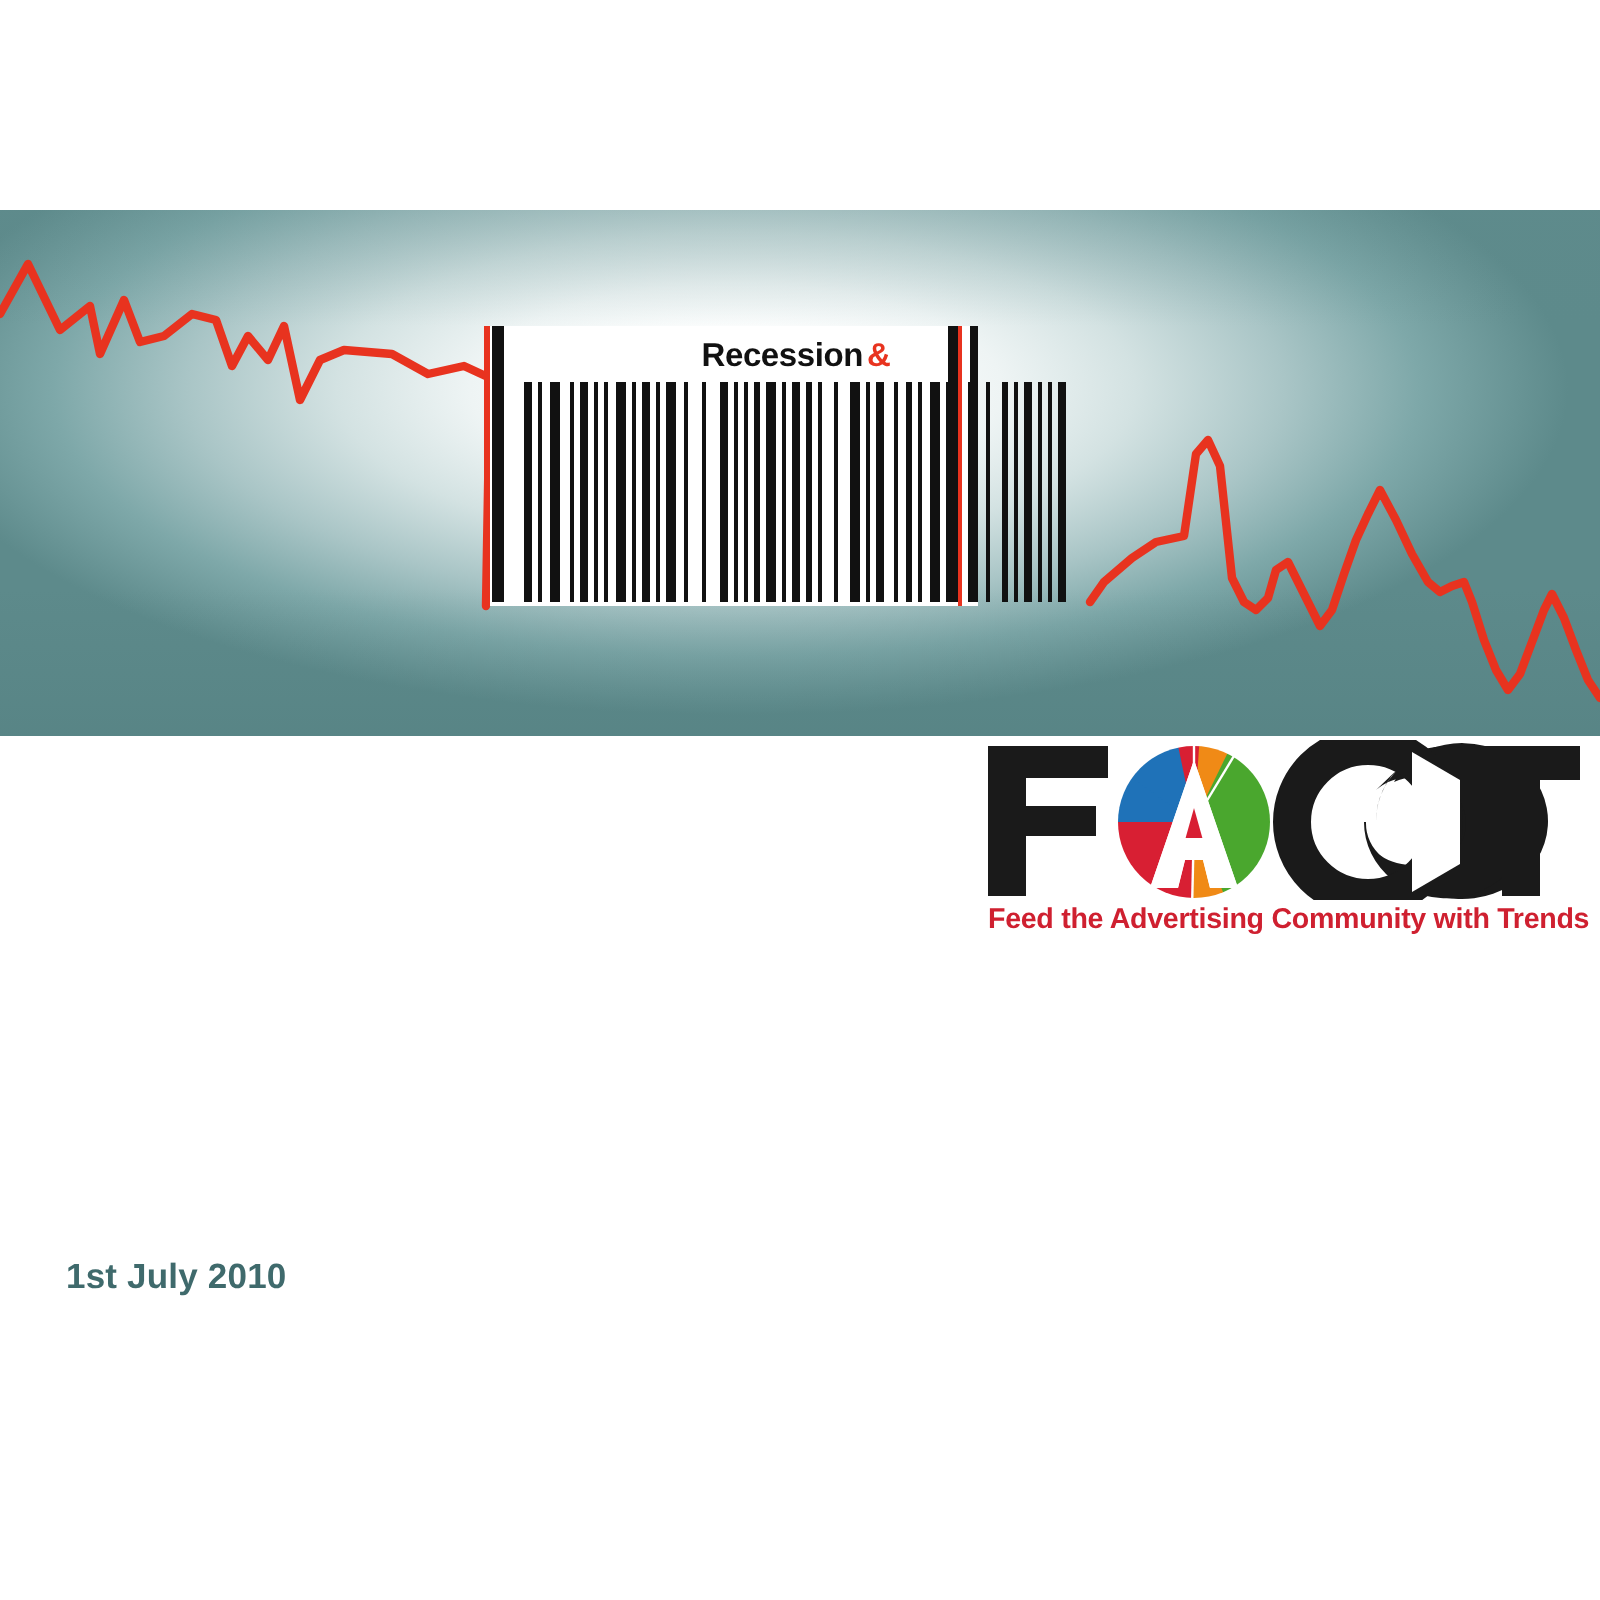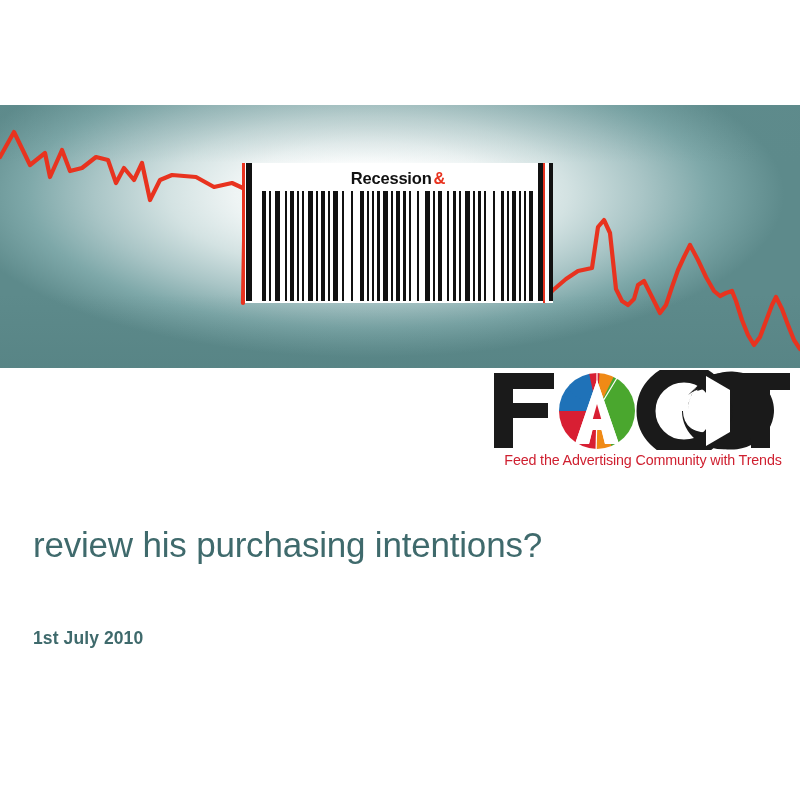--- a/index.html
+++ b/index.html
@@ -50,21 +50,21 @@
   .hero-line {
     position: absolute;
     inset: 0;
   }
 
   
   .barcode-wrap {
     position: absolute;
     left: 245px;
     top: 163px;
-    width: 308px;
+    width: 244px;
     height: 140px;
   }
   .barcode-inner {
     position: absolute;
     left: 0; top: 0;
     width: 100%; height: 100%;
     background: #ffffff;
   }
   .bc-label {
     position: absolute;
@@ -133,21 +133,21 @@
     top: 0;
     width: 300px;
     height: 80px;
   }
   .logo-tag {
     position: absolute;
     left: 2px;
     top: 82px;
     width: 298px;
     font-family: "Liberation Sans", sans-serif;
-    font-weight: normal;
+    font-weight: bold;
     font-size: 14.3px;
     letter-spacing: -0.15px;
     color: #cf2030;
     white-space: nowrap;
     text-align: center;
   }
 
   
   .title {
     position: absolute;
@@ -302,16 +302,15 @@
 
     <g>
       <path d="M238,3 H298 V20 H278 V78 H259 V20 H238 Z" fill="#1a1a1a"></path>
     </g>
   </svg>
 
   <div class="logo-tag">Feed the Advertising Community with Trends</div>
 </div>
 
 <div class="title">
-  <div>review his purchasing intentions?</div>
 </div>
 
 <div class="subtitle">1st July 2010</div>
 
 </body></html>

